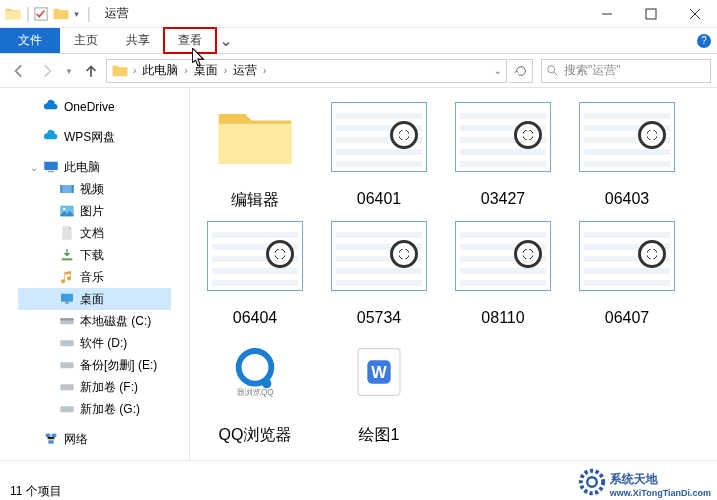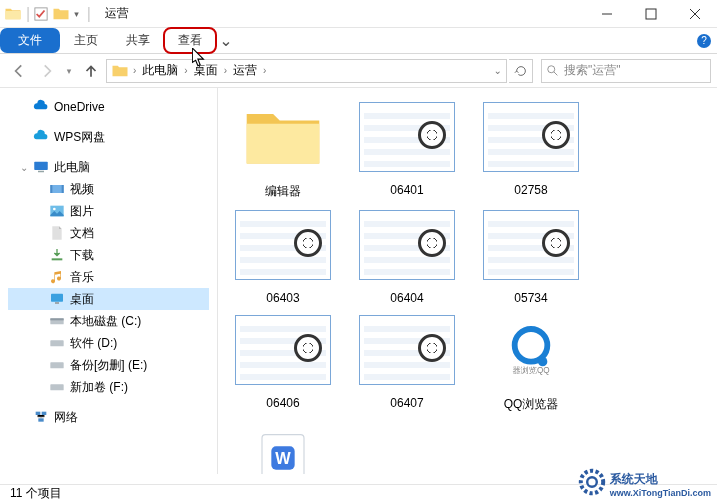--- a/index.html
+++ b/index.html
@@ -7,58 +7,58 @@
 
 .titlebar { height: 28px; display: flex; align-items: center; border-bottom: 1px solid #e5e5e5; background: #fff; }
 .titlebar .qat { display: flex; align-items: center; padding: 0 4px; gap: 4px; }
 .titlebar .foldericon { width: 18px; height: 18px; }
 .titlebar .title { font-size: 12px; margin-left: 6px; color: #000; }
 .titlebar .winctrls { margin-left: auto; display: flex; }
 .titlebar .winctrls .btn { width: 44px; height: 28px; display: flex; align-items: center; justify-content: center; cursor: pointer; }
 .titlebar .winctrls .btn svg { width: 12px; height: 12px; }
 
 .ribbon { height: 26px; display: flex; align-items: stretch; background: #fff; border-bottom: 1px solid #d9d9d9; position: relative; }
-.ribbon .tab { padding: 0 14px; font-size: 12px; display: flex; align-items: center; cursor: pointer; color: #333; border-radius: 7px; }
+.ribbon .tab { padding: 0 14px; font-size: 12px; display: flex; align-items: center; cursor: pointer; color: #333; }
 .ribbon .tab.file { background: #1a6fce; color: #fff; padding: 0 18px; }
 .ribbon .tab.highlight { outline: 2px solid #c00; outline-offset: -1px; }
 .ribbon .help { margin-left: auto; width: 26px; display: flex; align-items: center; justify-content: center; }
 .ribbon .help .circle { width: 14px; height: 14px; border-radius: 50%; background: #1a6fce; color: #fff; font-size: 10px; display: flex; align-items: center; justify-content: center; }
 .ribbon .chev { width: 20px; display: flex; align-items: center; justify-content: center; color: #555; }
 
 .navrow { height: 34px; display: flex; align-items: center; padding: 2px 6px; gap: 2px; border-bottom: 1px solid #e5e5e5; }
 .navrow .navbtn { width: 26px; height: 26px; display: flex; align-items: center; justify-content: center; color: #7a7a7a; cursor: pointer; }
 .navrow .navbtn.enabled { color: #333; }
 .navrow .breadcrumb { flex: 1; height: 24px; border: 1px solid #cfcfcf; display: flex; align-items: center; font-size: 12px; padding: 0 2px; }
 .breadcrumb .bcicon { width: 18px; height: 18px; margin: 0 2px; }
 .breadcrumb .seg { padding: 0 4px; cursor: pointer; }
 .breadcrumb .chev { color: #777; font-size: 10px; padding: 0 2px; }
 .navrow .refresh { width: 24px; height: 24px; border: 1px solid #cfcfcf; border-left: none; display: flex; align-items: center; justify-content: center; cursor: pointer; }
 .navrow .searchbox { width: 170px; height: 24px; border: 1px solid #cfcfcf; margin-left: 6px; display: flex; align-items: center; padding: 0 4px; font-size: 12px; color: #888; }
 .navrow .searchbox svg { margin-right: 4px; }
 
 .body { display: flex; height: 386px; }
-.sidebar { width: 218px; border-right: 1px solid #e5e5e5; padding: 8px 8px; overflow: hidden; font-size: 12px; }
+.sidebar { width: 190px; border-right: 1px solid #e5e5e5; padding: 8px 18px; overflow: hidden; font-size: 12px; }
 .sidebar .node { display: flex; align-items: center; height: 22px; padding-left: 12px; cursor: pointer; white-space: nowrap; }
 .sidebar .node.selected { background: #cde8ff; }
 .sidebar .node .twisty { width: 12px; color: #888; font-size: 10px; }
 .sidebar .node .ic { width: 18px; height: 18px; margin-right: 4px; display: flex; align-items: center; justify-content: center; }
 .sidebar .node.indent1 { padding-left: 28px; }
 .sidebar .spacer { height: 8px; }
 
 .content { flex: 1; padding: 14px 10px; overflow: auto; }
 .grid { display: flex; flex-wrap: wrap; gap: 10px 14px; }
 .item { width: 110px; display: flex; flex-direction: column; align-items: center; cursor: pointer; }
 .item .thumb { width: 96px; height: 70px; border: 1px solid #7aa7d8; background: #fff; position: relative; display: flex; align-items: center; justify-content: center; overflow: hidden; }
 .item .thumb.folder { border: none; }
 .item .thumb .fake { position: absolute; inset: 4px; background: repeating-linear-gradient(0deg,#eef3f9 0 6px,#fff 6px 12px); }
 .item .thumb .reel { width: 28px; height: 28px; border: 3px solid #333; border-radius: 50%; position: absolute; right: 8px; top: 18px; background: radial-gradient(circle,#fff 30%,#333 31% 34%,#fff 35%); }
 .item .thumb .bigicon { width: 56px; height: 56px; }
-.item .label { font-size: 12px; text-align: right; margin-top: 11px; color: #000; }
-
-.statusbar { position: absolute; bottom: 0; left: 0; right: 0; height: 16px; border-top: 1px solid #e5e5e5; display: flex; align-items: flex-start; font-size: 12px; padding: 0 10px; background: #fff; }
+.item .label { font-size: 16px; text-align: right; margin-top: 18px; color: #000; }
+
+.statusbar { position: absolute; bottom: 0; left: 0; right: 0; height: 40px; border-top: 1px solid #e5e5e5; display: flex; align-items: flex-end; font-size: 12px; padding: 0 10px; background: #fff; }
 
 .watermark { position: absolute; right: 6px; bottom: 2px; display: flex; align-items: flex-end; font-size: 12px; color: #2b5aa0; font-weight: bold; pointer-events: none; }
 .watermark .gear { width: 32px; height: 32px; margin-right: 2px; }
 
 .cursor { position: absolute; width: 14px; height: 20px; pointer-events: none; }
 </style>
 </head>
 <body>
 
 <div class="titlebar">
@@ -281,20 +281,29 @@
       </div>
     <div class="node indent1">
         <span class="twisty"></span>
         <span class="ic">
           <svg width="16" height="16" viewBox="0 0 24 24">
             <rect x="2" y="8" width="20" height="9" fill="#bcc4ca" rx="1"></rect>
           </svg>
         </span>
         <span>新加卷 (F:)</span>
       </div>
+    <div class="node indent1">
+        <span class="twisty"></span>
+        <span class="ic">
+          <svg width="16" height="16" viewBox="0 0 24 24">
+            <rect x="2" y="8" width="20" height="9" fill="#bcc4ca" rx="1"></rect>
+          </svg>
+        </span>
+        <span>新加卷 (G:)</span>
+      </div>
     <div class="spacer"></div>
     <div class="node">
         <span class="twisty"></span>
         <span class="ic">
           <svg width="16" height="16" viewBox="0 0 24 24">
             <rect x="4" y="4" width="7" height="5" fill="#4a8bc9"></rect>
             <rect x="13" y="4" width="7" height="5" fill="#4a8bc9"></rect>
             <rect x="8" y="14" width="8" height="5" fill="#4a8bc9"></rect>
             <path d="M7 9v3h10V9M12 12v2" stroke="#888"></path>
           </svg>
@@ -319,21 +328,21 @@
             <div class="fake"></div>
             <div class="reel"></div>
           </div>
           <div class="label">06401</div>
         </div>
         <div class="item">
           <div class="thumb">
             <div class="fake"></div>
             <div class="reel"></div>
           </div>
-          <div class="label">02758</div>
+          <div class="label">03427</div>
         </div>
         <div class="item">
           <div class="thumb">
             <div class="fake"></div>
             <div class="reel"></div>
           </div>
           <div class="label">06403</div>
         </div>
         <div class="item">
           <div class="thumb">
@@ -347,21 +356,21 @@
             <div class="fake"></div>
             <div class="reel"></div>
           </div>
           <div class="label">05734</div>
         </div>
         <div class="item">
           <div class="thumb">
             <div class="fake"></div>
             <div class="reel"></div>
           </div>
-          <div class="label">06406</div>
+          <div class="label">08110</div>
         </div>
         <div class="item">
           <div class="thumb">
             <div class="fake"></div>
             <div class="reel"></div>
           </div>
           <div class="label">06407</div>
         </div>
         <div class="item">
           <div class="thumb" style="border:none">

